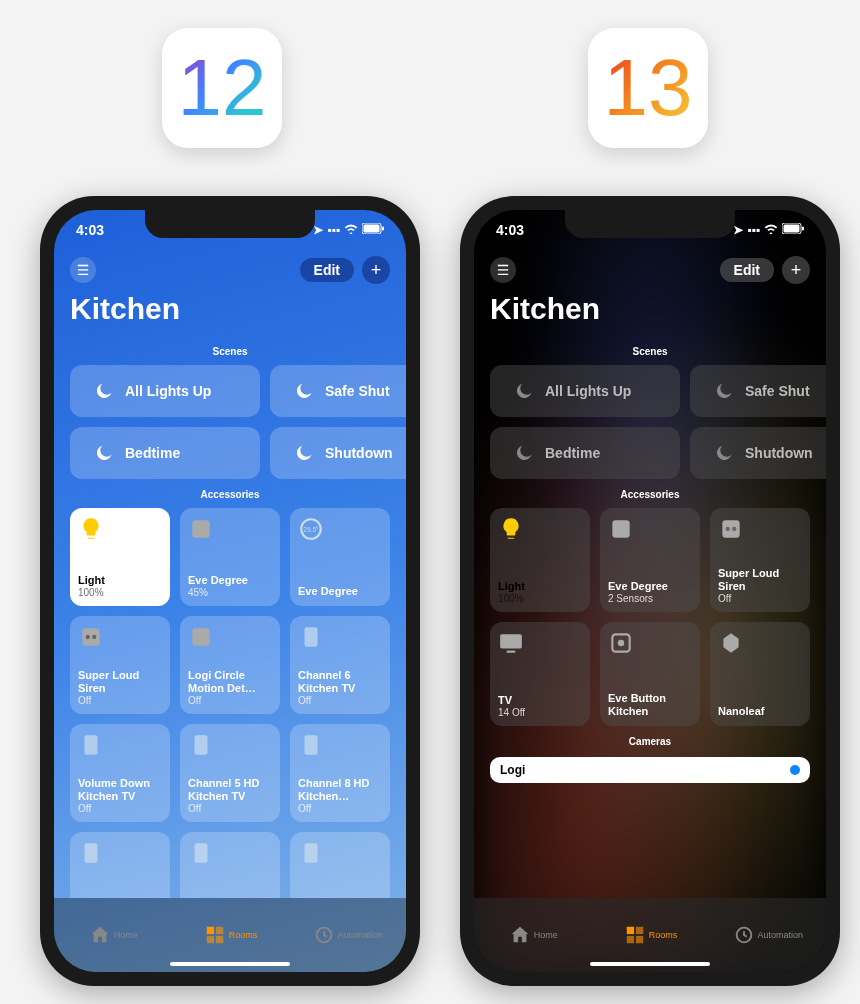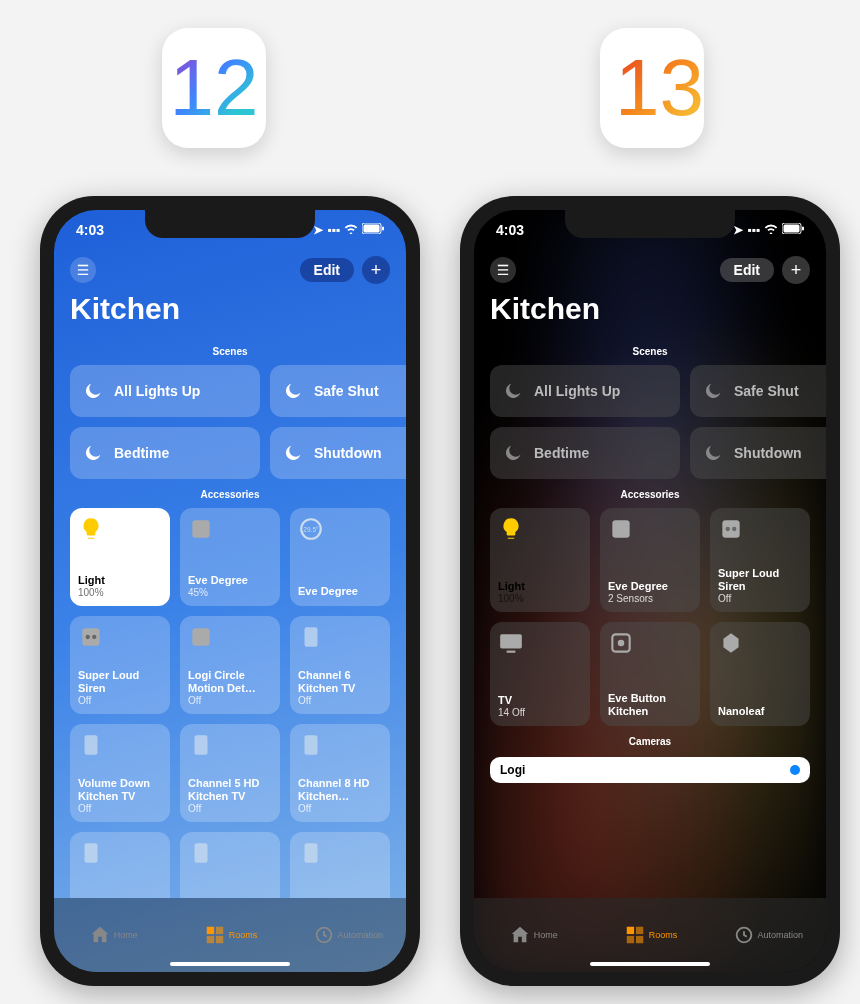--- a/index.html
+++ b/index.html
@@ -1,21 +1,21 @@
 <!DOCTYPE html>
 <html><head>
 <meta charset="utf-8">
 <style>
 * { margin:0; padding:0; box-sizing:border-box; font-family:-apple-system,Helvetica,Arial,sans-serif; }
 body { background:#f3f3f3; width:860px; height:1004px; position:relative; }
 
 
-.badge { position:absolute; top:28px; width:104px; height:120px; background:#fff; border-radius:26px; box-shadow:0 6px 20px rgba(0,0,0,.15); display:flex; align-items:center; justify-content:center; font-size:80px; font-weight:200; }
+.badge { position:absolute; top:28px; width:120px; height:120px; background:#fff; border-radius:26px; box-shadow:0 6px 20px rgba(0,0,0,.15); display:flex; align-items:center; justify-content:center; font-size:80px; font-weight:200; }
 .badge.left { left:162px; }
-.badge.right { left:600px;justify-content:flex-end; }
+.badge.right { left:588px; }
 .badge span { background:linear-gradient(135deg,#a236c5 0%,#3f87ff 45%,#2ec5d3 75%); -webkit-background-clip:text; background-clip:text; color:transparent; }
 .badge.right span { background:linear-gradient(135deg,#e6381f 0%,#f58a1f 50%,#f5d23c 100%); -webkit-background-clip:text; background-clip:text; color:transparent; }
 
 
 .phone { position:absolute; top:188px; width:380px; height:790px; background:#1a1a1a; border-radius:54px; padding:14px; box-shadow:0 8px 30px rgba(0,0,0,.3);margin-top:8px; }
 .phone.left { left:40px; }
 .phone.right { left:460px; }
 .screen { width:100%; height:100%; border-radius:42px; overflow:hidden; position:relative; display:flex; flex-direction:column; }
 .phone.left .screen { background:linear-gradient(165deg,#1e5fd8 0%,#3b82e8 50%,#82b4e8 100%); }
 .phone.right .screen { background:#000; }
@@ -33,21 +33,21 @@
 .edit-btn { background:rgba(120,120,120,.45); color:#fff; padding:4px 14px; border-radius:14px; font-size:14px; font-weight:600; }
 .phone.left .edit-btn { background:rgba(0,0,60,.35); }
 .plus-btn { width:28px; height:28px; border-radius:14px; background:rgba(120,120,120,.45); display:flex; align-items:center; justify-content:center; font-size:18px; font-weight:300; }
 .phone.left .plus-btn { background:rgba(0,0,60,.35); }
 .title { font-size:30px; font-weight:800; margin-top:6px; }
 
 .content { position:relative; flex:1; overflow:hidden; padding:0 16px; z-index:10; color:#fff; }
 .sect { font-size:10px; font-weight:700; margin:10px 0 8px;text-align:center; }
 
 .scene-row { display:flex; gap:10px; margin-bottom:10px; }
-.scene { flex:0 0 190px; height:52px; border-radius:12px; background:rgba(255,255,255,.22); display:flex; align-items:center; gap:10px; padding:0 12px; font-size:14px; font-weight:700; overflow:hidden; white-space:nowrap; }
+.scene { flex:0 0 190px; height:52px; border-radius:12px; background:rgba(255,255,255,.22); display:flex; align-items:center; gap:10px; padding:0 23px; font-size:14px; font-weight:700; overflow:hidden; white-space:nowrap; }
 .phone.right .scene { background:rgba(80,80,80,.45); color:#bbb; }
 .scene .ic { width:22px; height:22px; flex:none; }
 
 .acc-grid { display:grid; grid-template-columns:repeat(3,1fr); gap:10px; }
 .acc { height:98px; border-radius:12px; background:rgba(255,255,255,.22); padding:8px; display:flex; flex-direction:column; justify-content:space-between; overflow:hidden; }
 .phone.right .acc { background:rgba(80,80,80,.45); height:104px; }
 .acc.on { background:#fff; color:#000; }
 .acc .ic { width:26px; height:26px; }
 .acc .lbl { font-size:11px; font-weight:700; line-height:1.2; }
 .acc .sub { font-size:10px; font-weight:500; opacity:.8; }

